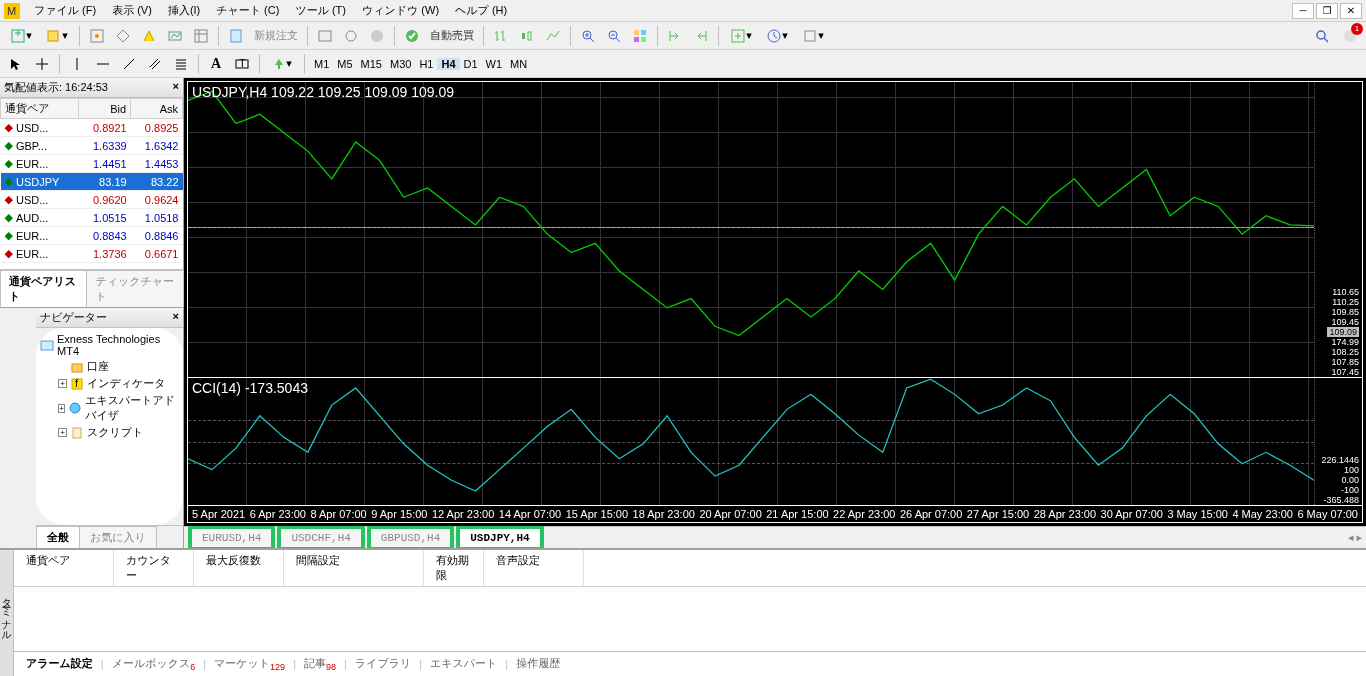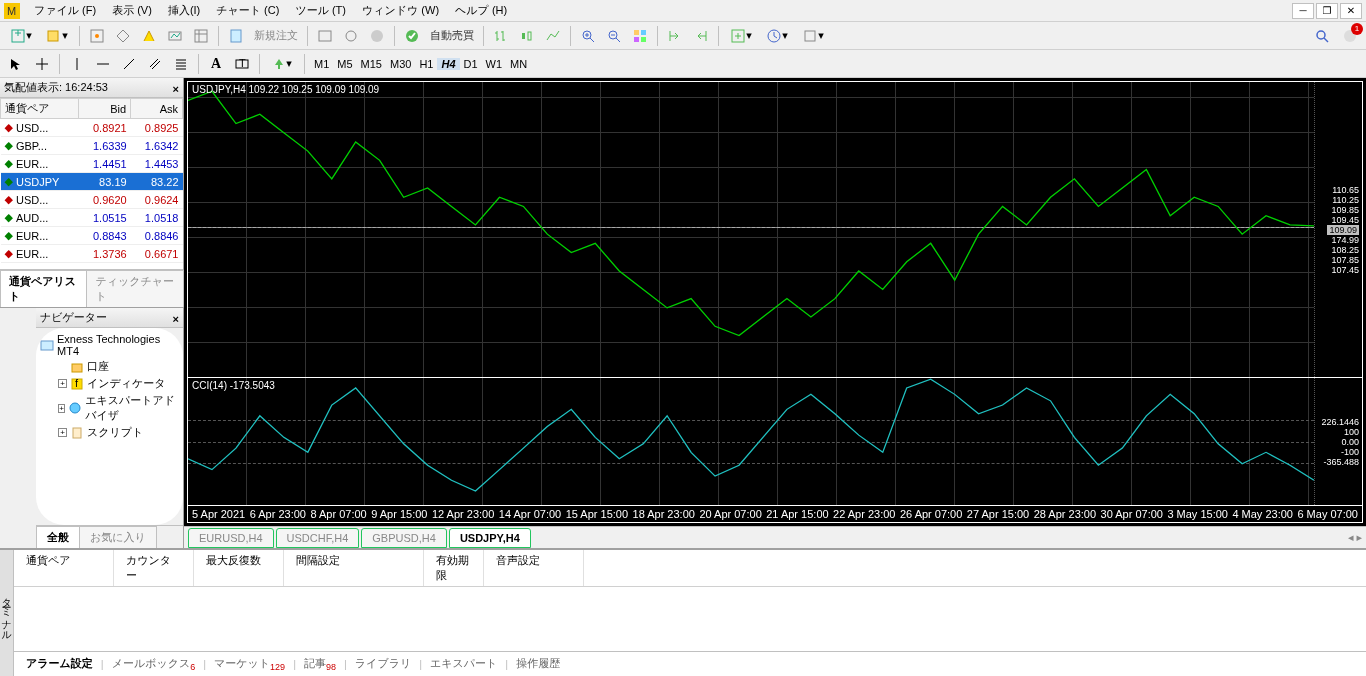--- a/index.html
+++ b/index.html
@@ -12,28 +12,28 @@
 .menubar .winctrl { margin-left: auto; display: flex; gap: 2px; padding-right: 4px; }
 .menubar .winbtn { width: 22px; height: 16px; border: 1px solid #c0c0c0; background: #fff; display: flex; align-items: center; justify-content: center; font-size: 10px; }
 
 
 .toolbar { display: flex; align-items: center; height: 28px; background: #f0f0f0; border-bottom: 1px solid #d0d0d0; padding: 0 4px; gap: 2px; }
 .tbtn { width: 24px; height: 24px; border: 1px solid transparent; display: flex; align-items: center; justify-content: center; cursor: default; }
 .tbtn.drop { width: 34px; }
 .tsep { width: 1px; height: 20px; background: #c0c0c0; margin: 0 3px; }
 .ttxt { padding: 0 4px; color: #888; }
 .tftxt { padding: 0 4px; font-size: 11px; cursor: default; }
-.tftxt.active { background: #d0e0f0; font-weight: bold; font-style: italic; }
+.tftxt.active { background: #d0e0f0; font-weight: bold; }
 
 
 .main { flex: 1; display: flex; overflow: hidden; }
 .leftcol { width: 184px; display: flex; flex-direction: column; border-right: 1px solid #a0a0a0; }
 
 
-.panel-hdr { background: linear-gradient(#f5f5f5,#e0e0e0); border-bottom: 1px solid #c0c0c0; padding: 2px 4px; display: flex; align-items: flex-end; font-size: 11px; }
+.panel-hdr { background: linear-gradient(#f5f5f5,#e0e0e0); border-bottom: 1px solid #c0c0c0; padding: 2px 4px; display: flex; align-items: flex-start; font-size: 11px; }
 .panel-hdr .x { margin-left: auto; cursor: default; font-weight: bold; }
 .mwatch { flex: 0 0 auto; height: 230px; display: flex; flex-direction: column; border-bottom: 1px solid #a0a0a0; }
 .mwatch table { width: 100%; border-collapse: collapse; }
 .mwatch th { background: #f5f5f5; border: 1px solid #d0d0d0; padding: 2px 4px; font-weight: normal; text-align: right; }
 .mwatch th:first-child { text-align: left; }
 .mwatch td { border-bottom: 1px solid #eee; padding: 2px 4px; text-align: right; }
 .mwatch td:first-child { text-align: left; }
 .mwatch tr.sel td { background: #1a6fd4; color: #fff; }
 .mwatch .sym { display: flex; align-items: center; gap: 3px; }
 .mwatch .arr-up { color: #008000; }
@@ -54,32 +54,32 @@
 .nav-tab { padding: 3px 10px; border: 1px solid #c0c0c0; border-bottom: none; background: #f5f5f5; cursor: default; margin-right: -1px; }
 .nav-tab.active { background: #fff; font-weight: bold; }
 
 
 .chartcol { flex: 1; display: flex; flex-direction: column; background: #000; position: relative; }
 .chart { flex: 1; position: relative; background: #000; }
 .chart-inner { position: absolute; inset: 3px; border: 1px solid #fff; display: flex; flex-direction: column; }
 .chart-main { flex: 1; position: relative; border-bottom: 1px solid #fff; }
 .chart-ind { height: 128px; position: relative; border-bottom: 1px solid #fff; }
 .chart-xaxis { height: 16px; background: #000; color: #fff; font-size: 9px; display: flex; justify-content: space-between; padding: 2px 4px; }
-.chart-label { position: absolute; top: 2px; left: 4px; color: #fff; font-size: 10px; z-index: 10; }
-.yaxis { position: absolute; right: 0; top: 0; bottom: 0; width: 48px; border-left: 1px dotted #555; display: flex; flex-direction: column; justify-content: center; align-items: flex-end; padding-right: 3px; }
+.chart-label { position: absolute; top: 2px; left: 4px; color: #fff; font-size: 14px; z-index: 10; }
+.yaxis { position: absolute; right: 0; top: 0; bottom: 0; width: 48px; border-left: 1px dotted #555; display: flex; flex-direction: column; justify-content: flex-end; align-items: flex-end; padding-right: 3px; }
 .yaxis span { color: #fff; font-size: 9px; }
 .yaxis .current { background: #c0c0c0; color: #000; padding: 0 2px; }
 .grid-v { position: absolute; top: 0; bottom: 0; left: 0; right: 48px; background-image: repeating-linear-gradient(90deg, transparent, transparent 58px, #333 58px, #333 59px); }
 .grid-h { position: absolute; top: 0; bottom: 0; left: 0; right: 48px; background-image: repeating-linear-gradient(0deg, transparent, transparent 34px, #333 34px, #333 35px); }
 .price-line { position: absolute; height: 1px; background: #888; left: 0; right: 48px; border-top: 1px dashed #aaa; }
 svg.plot { position: absolute; top: 0; left: 0; right: 48px; bottom: 0; width: calc(100% - 48px); height: 100%; }
 
 
 .chart-tabs { height: 22px; background: #f0f0f0; display: flex; align-items: center; padding: 0 4px; border-top: 1px solid #c0c0c0; }
-.chart-tab { padding: 3px 10px; border: 1px solid #22c55e; background: #f5f5f5; margin-right: 2px; cursor: default; border-radius: 3px 3px 0 0; color: #888; }
+.chart-tab { padding: 3px 10px; border: 4px solid #22c55e; background: #f5f5f5; margin-right: 2px; cursor: default; border-radius: 3px 3px 0 0; color: #888; font-family: Liberation Mono, monospace; }
 .chart-tab.active { background: #fff; color: #000; font-weight: bold; }
 .chart-tabs .navbtn { margin-left: auto; }
 
 
 .terminal { height: 128px; background: #fff; border-top: 2px solid #a0a0a0; display: flex; }
 .terminal .side { width: 14px; background: #e0e0e0; writing-mode: vertical-rl; text-align: center; font-size: 10px; border-right: 1px solid #c0c0c0; }
 .terminal .body { flex: 1; display: flex; flex-direction: column; }
 .terminal .thead { display: flex; border-bottom: 1px solid #d0d0d0; }
 .terminal .thead .th { padding: 3px 12px; border-right: 1px solid #e0e0e0; }
 .terminal .tbody { flex: 1; }

